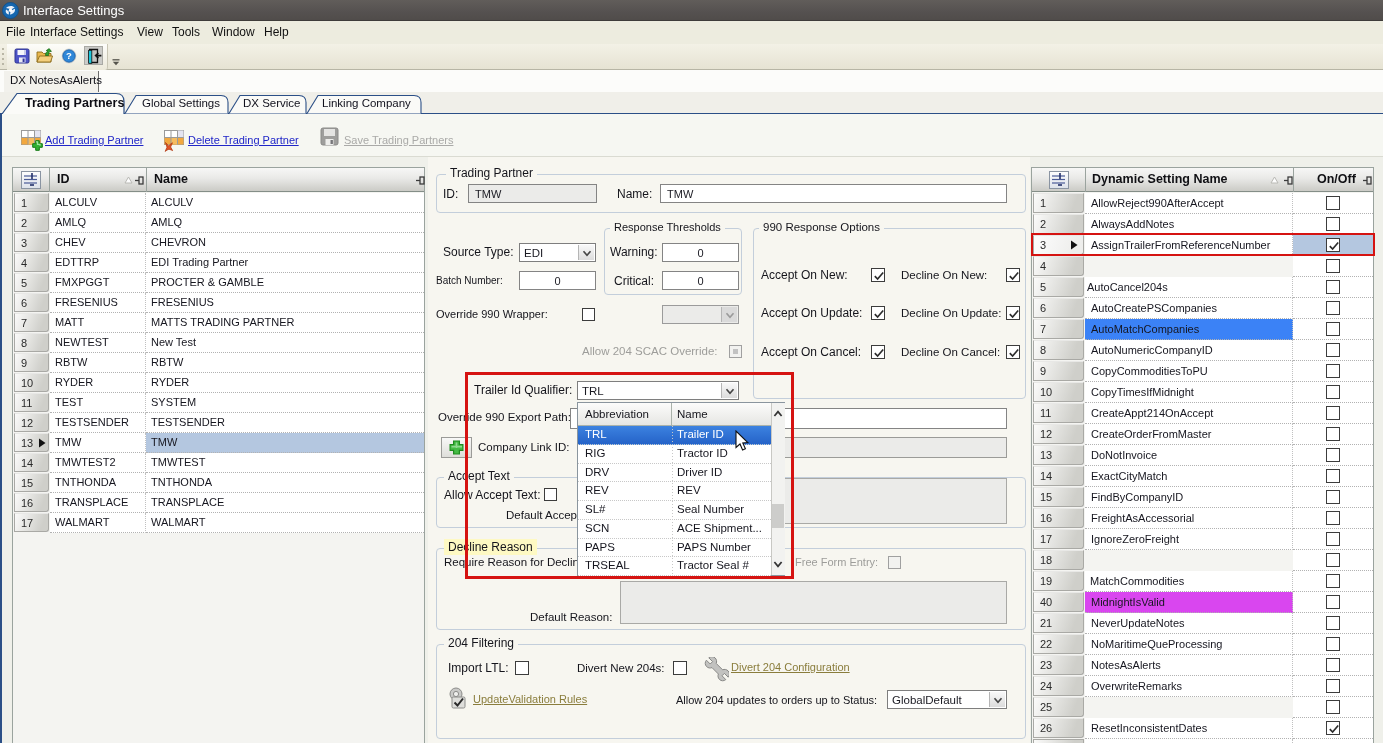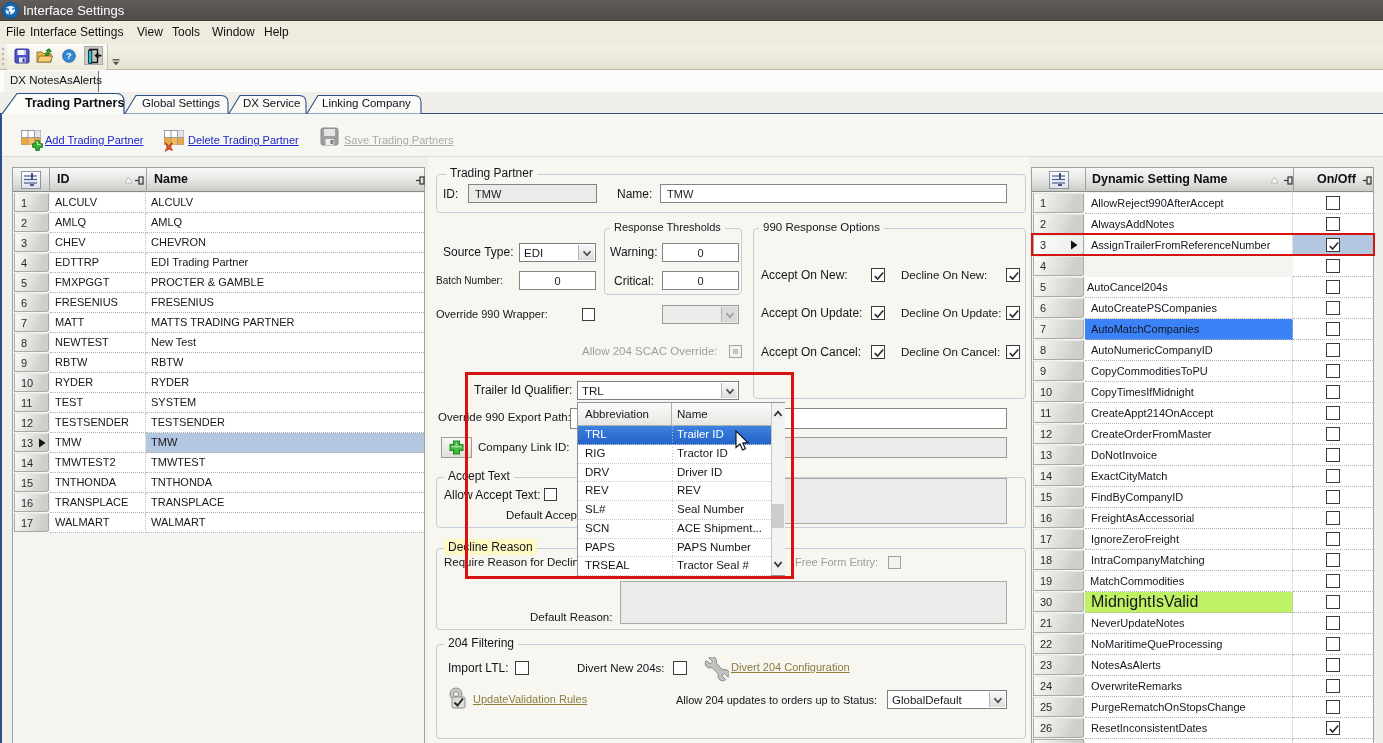--- a/index.html
+++ b/index.html
@@ -288,49 +288,47 @@
 <div class="abs bx" style="left:294px;top:322px;width:14px;height:14px;background:#ffffff;border:1.5px solid #3c3c3c;"></div>
 <div class="abs bx" style="left:1px;top:340px;width:51px;height:20px;background:linear-gradient(110deg,#fbfbfa,#cfcfca 80%);border:1px solid #a9a9a5;border-top-color:#e8e8e6;border-radius:0 0 3px 0;font-size:11px;color:#2a2a2a;line-height:19px;padding-left:6px;">16</div>
 <div class="abs bx" style="left:53px;top:340px;width:208px;height:21px;background:#ffffff;border-bottom:1px dotted #b2b2b2;border-right:1px dotted #c0c0c0;font-size:11px;color:#16161f;line-height:20px;padding-left:6px;">FreightAsAccessorial</div>
 <div class="abs bx" style="left:261px;top:340px;width:80px;height:21px;background:#ffffff;border-bottom:1px dotted #b2b2b2;"></div>
 <div class="abs bx" style="left:294px;top:343px;width:14px;height:14px;background:#ffffff;border:1.5px solid #3c3c3c;"></div>
 <div class="abs bx" style="left:1px;top:361px;width:51px;height:20px;background:linear-gradient(110deg,#fbfbfa,#cfcfca 80%);border:1px solid #a9a9a5;border-top-color:#e8e8e6;border-radius:0 0 3px 0;font-size:11px;color:#2a2a2a;line-height:19px;padding-left:6px;">17</div>
 <div class="abs bx" style="left:53px;top:361px;width:208px;height:21px;background:#ffffff;border-bottom:1px dotted #b2b2b2;border-right:1px dotted #c0c0c0;font-size:11px;color:#16161f;line-height:20px;padding-left:6px;">IgnoreZeroFreight</div>
 <div class="abs bx" style="left:261px;top:361px;width:80px;height:21px;background:#ffffff;border-bottom:1px dotted #b2b2b2;"></div>
 <div class="abs bx" style="left:294px;top:364px;width:14px;height:14px;background:#ffffff;border:1.5px solid #3c3c3c;"></div>
 <div class="abs bx" style="left:1px;top:382px;width:51px;height:20px;background:linear-gradient(110deg,#fbfbfa,#cfcfca 80%);border:1px solid #a9a9a5;border-top-color:#e8e8e6;border-radius:0 0 3px 0;font-size:11px;color:#2a2a2a;line-height:19px;padding-left:6px;">18</div>
-<div class="abs bx" style="left:53px;top:382px;width:208px;height:21px;background:#ffffff;border-bottom:1px dotted #b2b2b2;border-right:1px dotted #c0c0c0;font-size:11px;color:#16161f;line-height:20px;padding-left:6px;">IntraCompanyMatching</div>
 <div class="abs bx" style="left:261px;top:382px;width:80px;height:21px;background:#ffffff;border-bottom:1px dotted #b2b2b2;"></div>
 <div class="abs bx" style="left:294px;top:385px;width:14px;height:14px;background:#ffffff;border:1.5px solid #3c3c3c;"></div>
 <div class="abs bx" style="left:1px;top:403px;width:51px;height:20px;background:linear-gradient(110deg,#fbfbfa,#cfcfca 80%);border:1px solid #a9a9a5;border-top-color:#e8e8e6;border-radius:0 0 3px 0;font-size:11px;color:#2a2a2a;line-height:19px;padding-left:6px;">19</div>
 <div class="abs bx" style="left:53px;top:403px;width:208px;height:21px;background:#ffffff;border-bottom:1px dotted #b2b2b2;border-right:1px dotted #c0c0c0;font-size:11px;color:#16161f;line-height:20px;padding-left:5px;">MatchCommodities</div>
 <div class="abs bx" style="left:261px;top:403px;width:80px;height:21px;background:#ffffff;border-bottom:1px dotted #b2b2b2;"></div>
 <div class="abs bx" style="left:294px;top:406px;width:14px;height:14px;background:#ffffff;border:1.5px solid #3c3c3c;"></div>
-<div class="abs bx" style="left:1px;top:424px;width:51px;height:20px;background:linear-gradient(110deg,#fbfbfa,#cfcfca 80%);border:1px solid #a9a9a5;border-top-color:#e8e8e6;border-radius:0 0 3px 0;font-size:11px;color:#2a2a2a;line-height:19px;padding-left:6px;">30</div>
-<div class="abs bx" style="left:53px;top:424px;width:208px;height:21px;background:#bef264;border-bottom:1px dotted #b2b2b2;border-right:1px dotted #c0c0c0;font-size:16px;color:#16161f;line-height:20px;padding-left:6px;">MidnightIsValid</div>
+<div class="abs bx" style="left:1px;top:424px;width:51px;height:20px;background:linear-gradient(110deg,#fbfbfa,#cfcfca 80%);border:1px solid #a9a9a5;border-top-color:#e8e8e6;border-radius:0 0 3px 0;font-size:11px;color:#2a2a2a;line-height:19px;padding-left:6px;">40</div>
+<div class="abs bx" style="left:53px;top:424px;width:208px;height:21px;background:#d946ef;border-bottom:1px dotted #b2b2b2;border-right:1px dotted #c0c0c0;font-size:11px;color:#16161f;line-height:20px;padding-left:6px;">MidnightIsValid</div>
 <div class="abs bx" style="left:261px;top:424px;width:80px;height:21px;background:#ffffff;border-bottom:1px dotted #b2b2b2;"></div>
 <div class="abs bx" style="left:294px;top:427px;width:14px;height:14px;background:#ffffff;border:1.5px solid #3c3c3c;"></div>
 <div class="abs bx" style="left:1px;top:445px;width:51px;height:20px;background:linear-gradient(110deg,#fbfbfa,#cfcfca 80%);border:1px solid #a9a9a5;border-top-color:#e8e8e6;border-radius:0 0 3px 0;font-size:11px;color:#2a2a2a;line-height:19px;padding-left:6px;">21</div>
 <div class="abs bx" style="left:53px;top:445px;width:208px;height:21px;background:#ffffff;border-bottom:1px dotted #b2b2b2;border-right:1px dotted #c0c0c0;font-size:11px;color:#16161f;line-height:20px;padding-left:6px;">NeverUpdateNotes</div>
 <div class="abs bx" style="left:261px;top:445px;width:80px;height:21px;background:#ffffff;border-bottom:1px dotted #b2b2b2;"></div>
 <div class="abs bx" style="left:294px;top:448px;width:14px;height:14px;background:#ffffff;border:1.5px solid #3c3c3c;"></div>
 <div class="abs bx" style="left:1px;top:466px;width:51px;height:20px;background:linear-gradient(110deg,#fbfbfa,#cfcfca 80%);border:1px solid #a9a9a5;border-top-color:#e8e8e6;border-radius:0 0 3px 0;font-size:11px;color:#2a2a2a;line-height:19px;padding-left:6px;">22</div>
 <div class="abs bx" style="left:53px;top:466px;width:208px;height:21px;background:#ffffff;border-bottom:1px dotted #b2b2b2;border-right:1px dotted #c0c0c0;font-size:11px;color:#16161f;line-height:20px;padding-left:6px;">NoMaritimeQueProcessing</div>
 <div class="abs bx" style="left:261px;top:466px;width:80px;height:21px;background:#ffffff;border-bottom:1px dotted #b2b2b2;"></div>
 <div class="abs bx" style="left:294px;top:469px;width:14px;height:14px;background:#ffffff;border:1.5px solid #3c3c3c;"></div>
 <div class="abs bx" style="left:1px;top:487px;width:51px;height:20px;background:linear-gradient(110deg,#fbfbfa,#cfcfca 80%);border:1px solid #a9a9a5;border-top-color:#e8e8e6;border-radius:0 0 3px 0;font-size:11px;color:#2a2a2a;line-height:19px;padding-left:6px;">23</div>
 <div class="abs bx" style="left:53px;top:487px;width:208px;height:21px;background:#ffffff;border-bottom:1px dotted #b2b2b2;border-right:1px dotted #c0c0c0;font-size:11px;color:#16161f;line-height:20px;padding-left:6px;">NotesAsAlerts</div>
 <div class="abs bx" style="left:261px;top:487px;width:80px;height:21px;background:#ffffff;border-bottom:1px dotted #b2b2b2;"></div>
 <div class="abs bx" style="left:294px;top:490px;width:14px;height:14px;background:#ffffff;border:1.5px solid #3c3c3c;"></div>
 <div class="abs bx" style="left:1px;top:508px;width:51px;height:20px;background:linear-gradient(110deg,#fbfbfa,#cfcfca 80%);border:1px solid #a9a9a5;border-top-color:#e8e8e6;border-radius:0 0 3px 0;font-size:11px;color:#2a2a2a;line-height:19px;padding-left:6px;">24</div>
 <div class="abs bx" style="left:53px;top:508px;width:208px;height:21px;background:#ffffff;border-bottom:1px dotted #b2b2b2;border-right:1px dotted #c0c0c0;font-size:11px;color:#16161f;line-height:20px;padding-left:6px;">OverwriteRemarks</div>
 <div class="abs bx" style="left:261px;top:508px;width:80px;height:21px;background:#ffffff;border-bottom:1px dotted #b2b2b2;"></div>
 <div class="abs bx" style="left:294px;top:511px;width:14px;height:14px;background:#ffffff;border:1.5px solid #3c3c3c;"></div>
 <div class="abs bx" style="left:1px;top:529px;width:51px;height:20px;background:linear-gradient(110deg,#fbfbfa,#cfcfca 80%);border:1px solid #a9a9a5;border-top-color:#e8e8e6;border-radius:0 0 3px 0;font-size:11px;color:#2a2a2a;line-height:19px;padding-left:6px;">25</div>
-<div class="abs bx" style="left:53px;top:529px;width:208px;height:21px;background:#ffffff;border-bottom:1px dotted #b2b2b2;border-right:1px dotted #c0c0c0;font-size:11px;color:#16161f;line-height:20px;padding-left:6px;">PurgeRematchOnStopsChange</div>
 <div class="abs bx" style="left:261px;top:529px;width:80px;height:21px;background:#ffffff;border-bottom:1px dotted #b2b2b2;"></div>
 <div class="abs bx" style="left:294px;top:532px;width:14px;height:14px;background:#ffffff;border:1.5px solid #3c3c3c;"></div>
 <div class="abs bx" style="left:1px;top:550px;width:51px;height:20px;background:linear-gradient(110deg,#fbfbfa,#cfcfca 80%);border:1px solid #a9a9a5;border-top-color:#e8e8e6;border-radius:0 0 3px 0;font-size:11px;color:#2a2a2a;line-height:19px;padding-left:6px;">26</div>
 <div class="abs bx" style="left:53px;top:550px;width:208px;height:21px;background:#ffffff;border-bottom:1px dotted #b2b2b2;border-right:1px dotted #c0c0c0;font-size:11px;color:#16161f;line-height:20px;padding-left:6px;">ResetInconsistentDates</div>
 <div class="abs bx" style="left:261px;top:550px;width:80px;height:21px;background:#ffffff;border-bottom:1px dotted #b2b2b2;"></div>
 <div class="abs bx" style="left:294px;top:553px;width:14px;height:14px;background:#ffffff;border:1.5px solid #3c3c3c;">
       <svg width="14" height="14" viewBox="0 0 13 13" style="position:absolute;left:0;top:0;">
         <path d="M2.6 6.6 L5.2 9.4 L10.4 3.2" stroke="#2c2c2c" stroke-width="1.5" fill="none"></path>
       </svg>
     </div>

